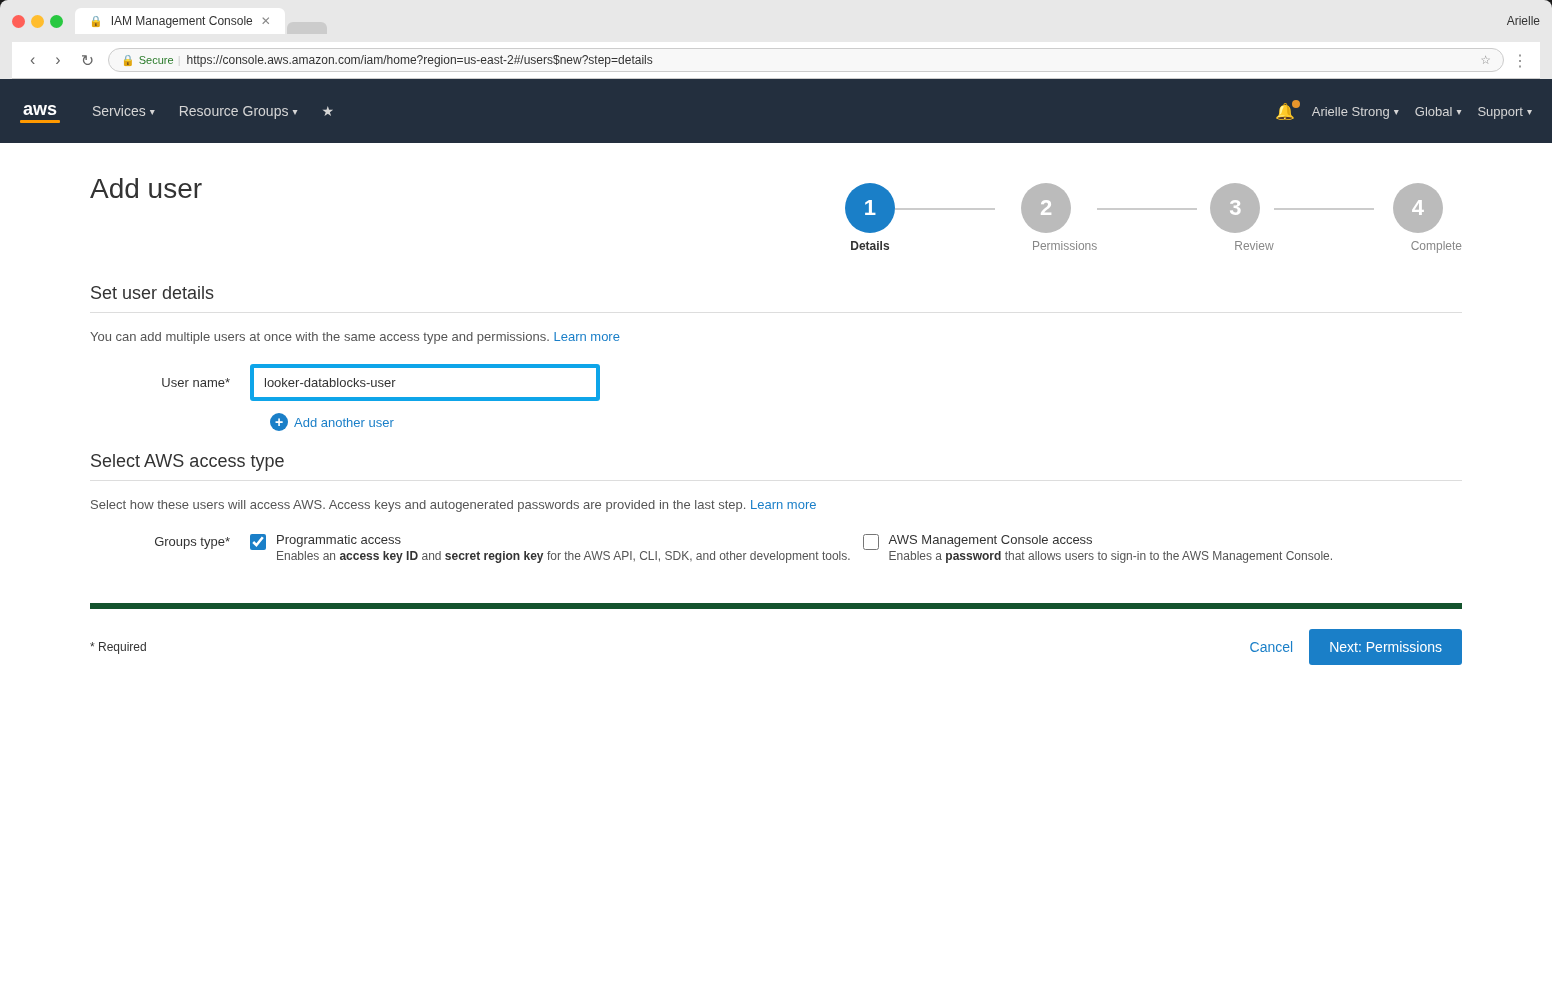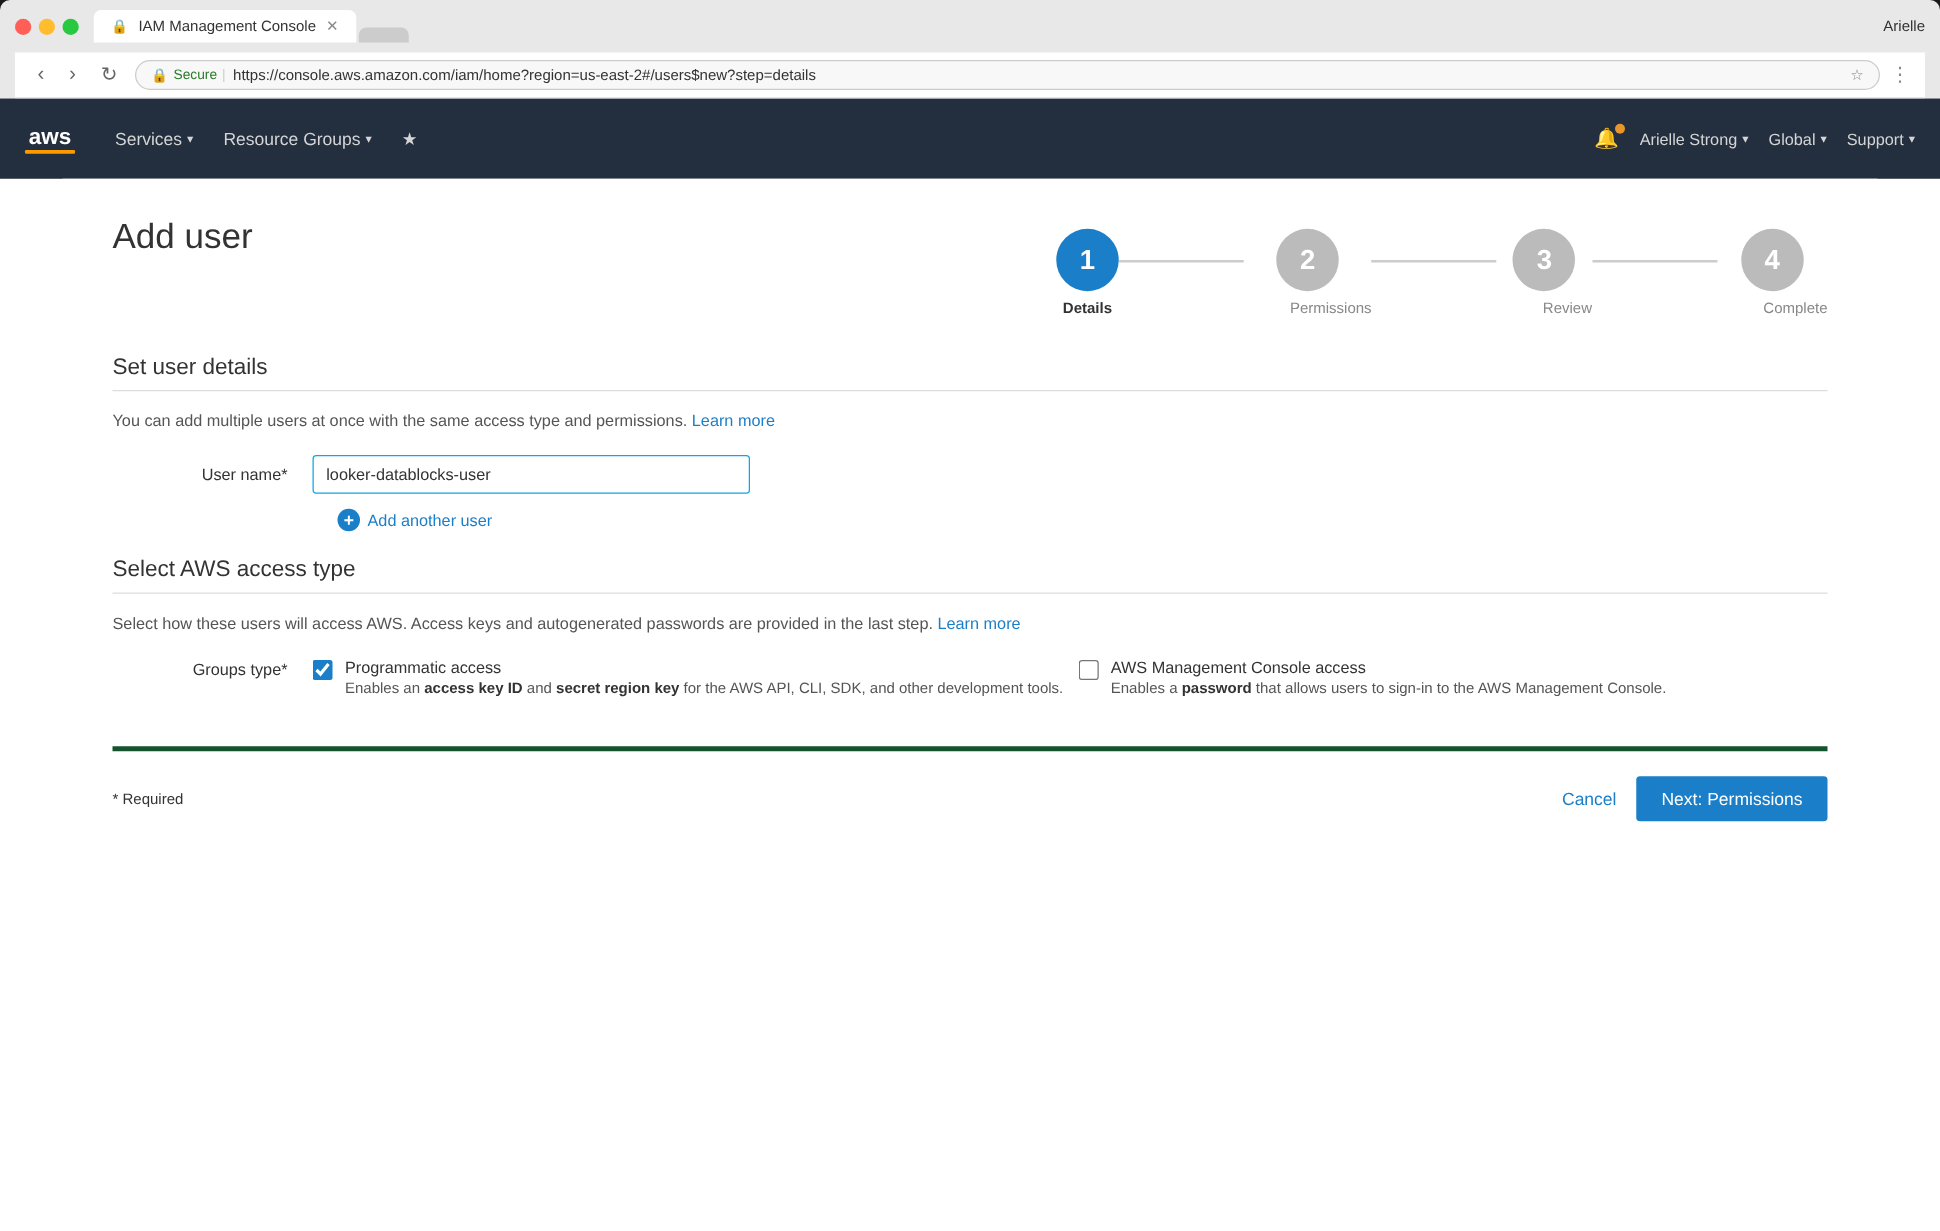--- a/index.html
+++ b/index.html
@@ -64,39 +64,39 @@
 
     
     .section-title { font-size: 18px; font-weight: 400; color: #333; margin-bottom: 8px; }
     .section-divider { border: none; border-top: 1px solid #ddd; margin-bottom: 16px; }
     .section-desc { font-size: 13px; color: #555; margin-bottom: 20px; }
     .section-desc a, .learn-more { color: #1a7fc8; text-decoration: none; }
 
     
     .form-row { display: flex; align-items: center; margin-bottom: 12px; }
     .form-label { width: 160px; text-align: right; padding-right: 20px; font-size: 13px; color: #333; font-weight: 500; }
-    .form-input { border: 1px solid #0ea5e9; border-radius: 3px; padding: 7px 10px; font-size: 13px; width: 350px; color: #333; }
+    .form-input { border: 4px solid #0ea5e9; border-radius: 3px; padding: 7px 10px; font-size: 13px; width: 350px; color: #333; }
 
     .add-another { display: flex; align-items: center; gap: 6px; color: #1a7fc8; font-size: 13px; cursor: pointer; margin-left: 180px; margin-bottom: 20px; }
     .add-another-icon { width: 18px; height: 18px; border-radius: 50%; background: #1a7fc8; color: #fff; display: flex; align-items: center; justify-content: center; font-size: 14px; font-weight: bold; line-height: 1; }
 
     
     .access-section { margin-top: 20px; }
     .access-row { display: flex; align-items: flex-start; margin-bottom: 16px; }
     .access-label { width: 160px; text-align: right; padding-right: 20px; font-size: 13px; color: #333; font-weight: 500; padding-top: 2px; }
     .access-options { display: flex; gap: 12px; }
     .access-option { display: flex; align-items: flex-start; gap: 10px; }
     .access-option input[type="checkbox"] { margin-top: 2px; width: 16px; height: 16px; cursor: pointer; accent-color: #1a7fc8; }
     .access-option-text { display: flex; flex-direction: column; }
     .access-option-title { font-size: 13px; font-weight: 500; color: #333; }
     .access-option-desc { font-size: 12px; color: #555; margin-top: 2px; }
     .access-option-desc strong { font-weight: bold; color: #333; }
 
     
-    .content-footer { border-top: 4px solid #14532d; margin-top: 40px; padding-top: 20px; display: flex; align-items: center; justify-content: space-between; }
+    .content-footer { border-top: 6px solid #14532d; margin-top: 40px; padding-top: 20px; display: flex; align-items: center; justify-content: space-between; }
     .required-note { font-size: 12px; color: #333; }
     .footer-actions { display: flex; align-items: center; gap: 16px; }
     .btn-cancel { background: none; border: none; color: #1a7fc8; font-size: 14px; cursor: pointer; }
     .btn-next { background: #1a7fc8; color: #fff; border: none; border-radius: 3px; padding: 10px 20px; font-size: 14px; font-weight: 500; cursor: pointer; }
 
     
     .page-footer { background: #232f3e; padding: 14px 20px; display: flex; align-items: center; justify-content: space-between; margin-top: 0; }
   </style>
 </head>
 <body>

